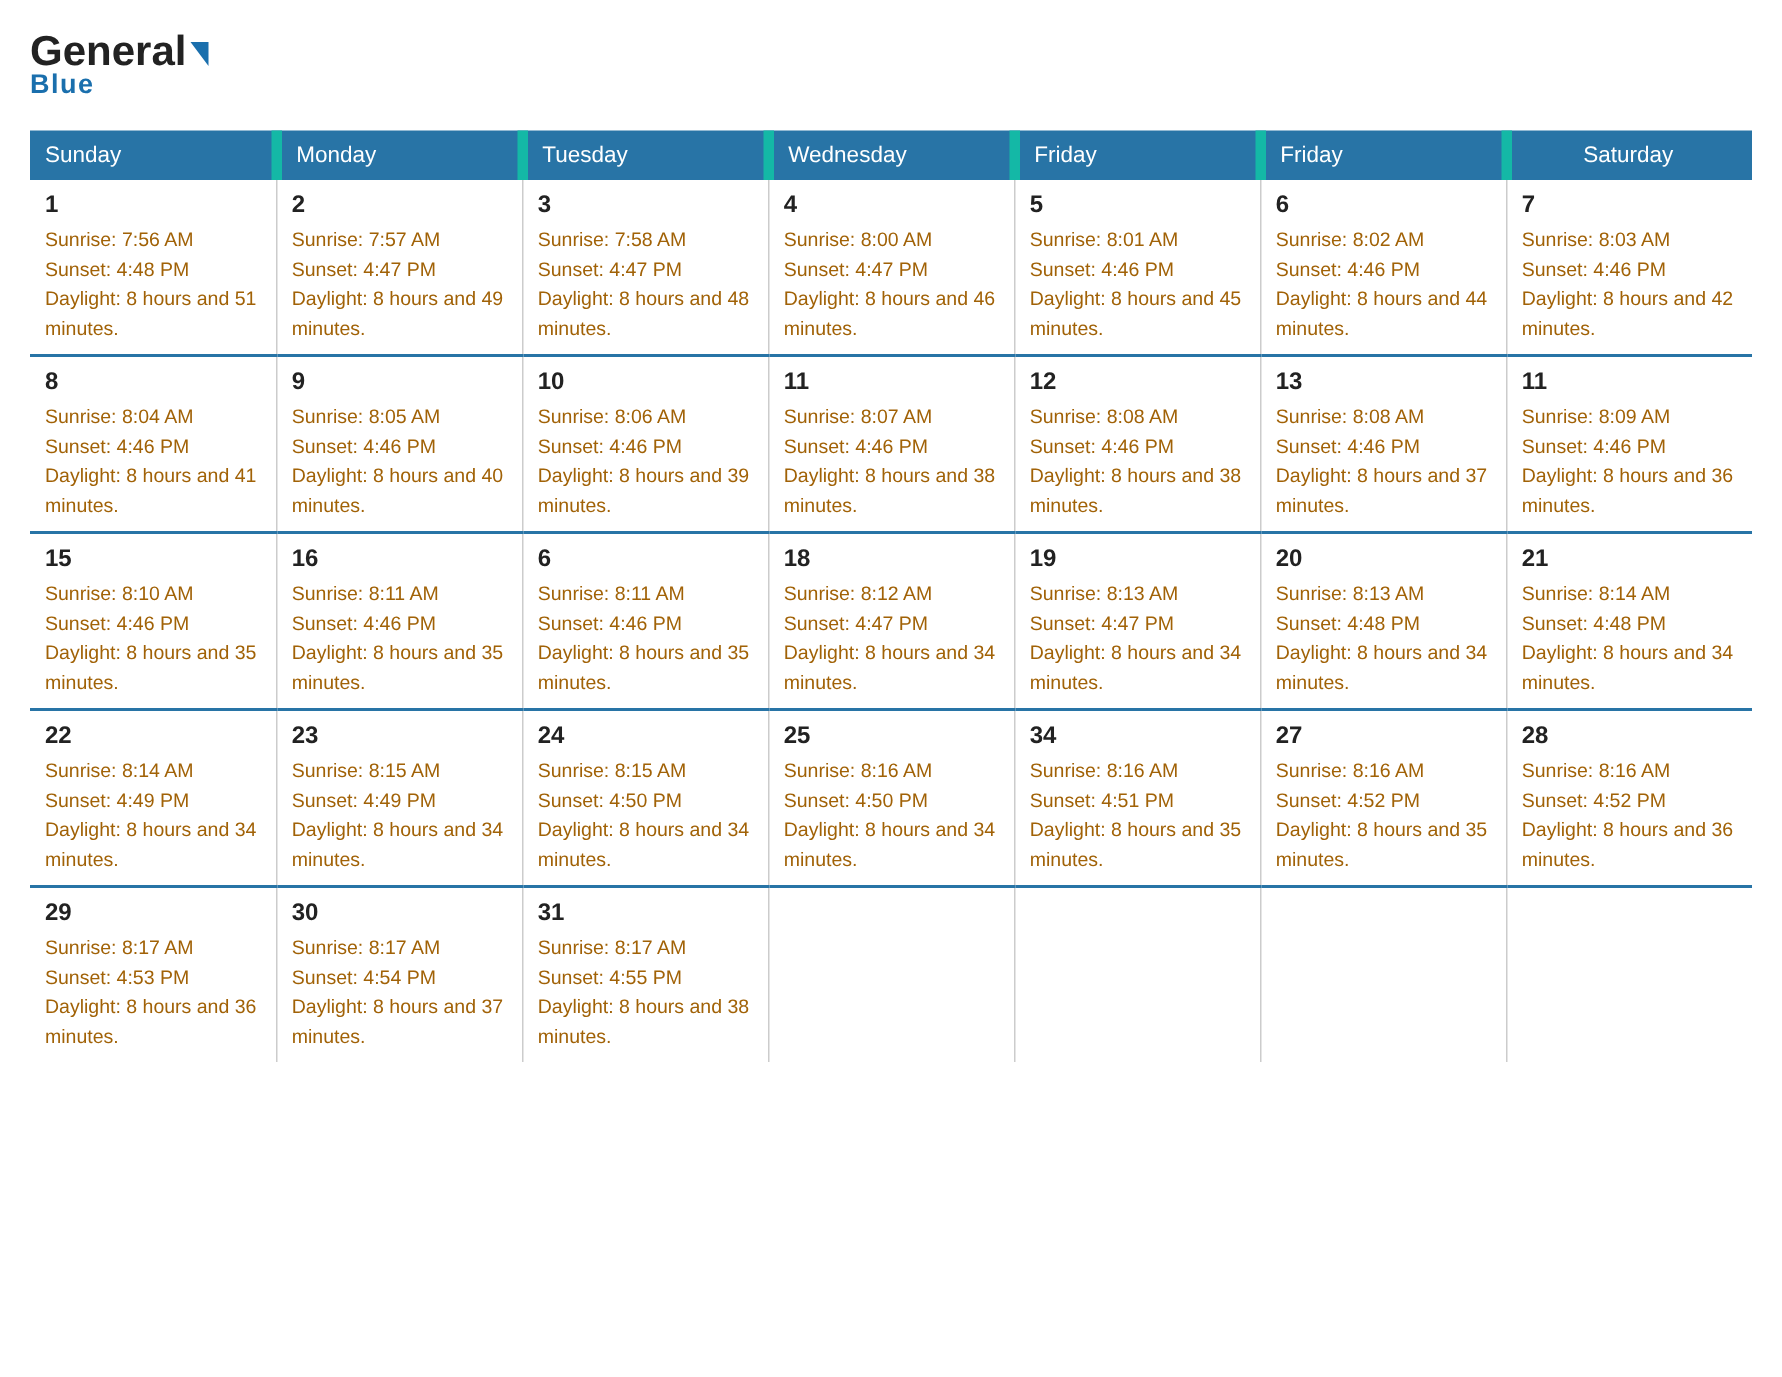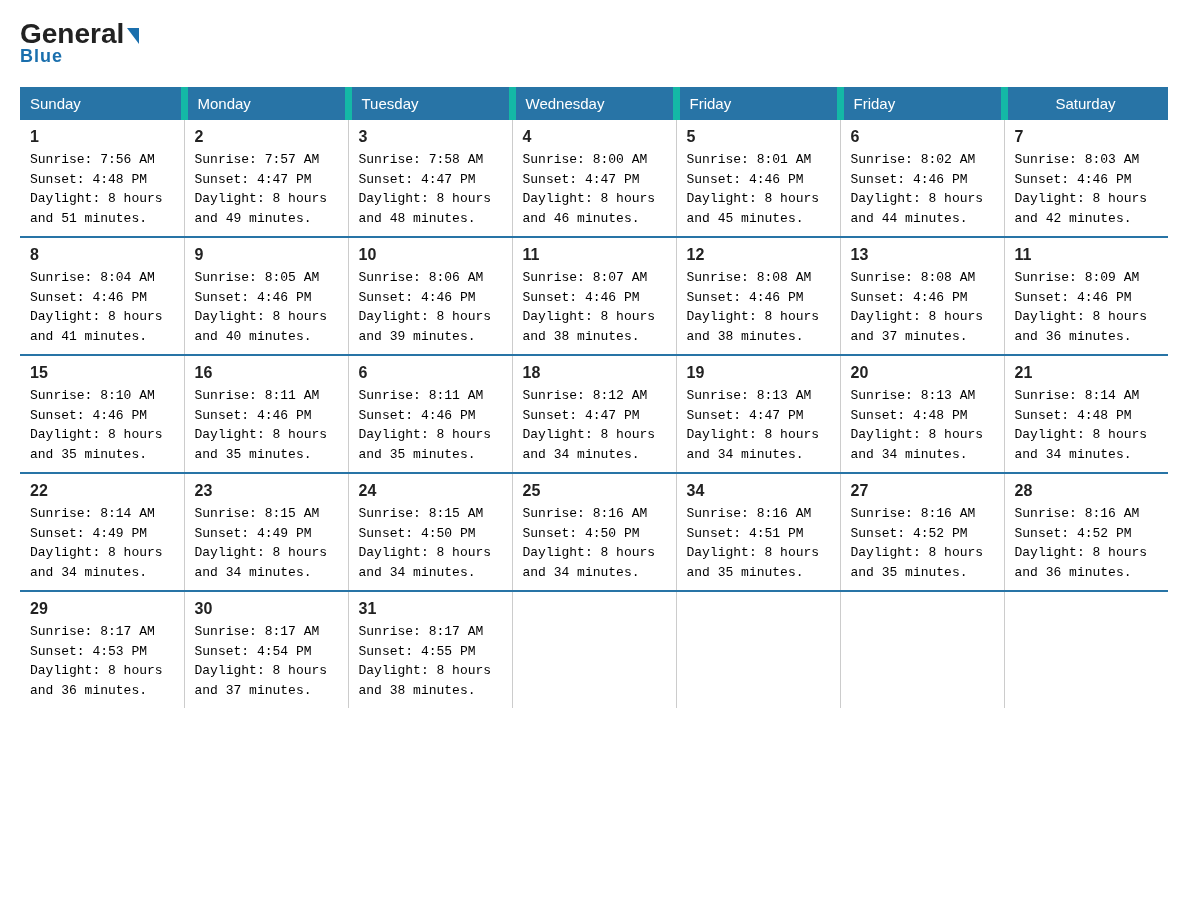--- a/index.html
+++ b/index.html
@@ -81,22 +81,21 @@
     }
     .day-num {
       font-size: 16px;
       font-weight: bold;
       display: block;
       margin-bottom: 4px;
     }
     .day-info {
       font-size: 13px;
       line-height: 1.5;
-      color: #000000;
-      font-family: Liberation Mono, monospace;
+      color: #a16207;
     }
     tbody tr:last-child td {
       border-bottom: none;
     }
   </style>
 </head>
 <body>
 
 <div class="header">
   <div class="logo">

